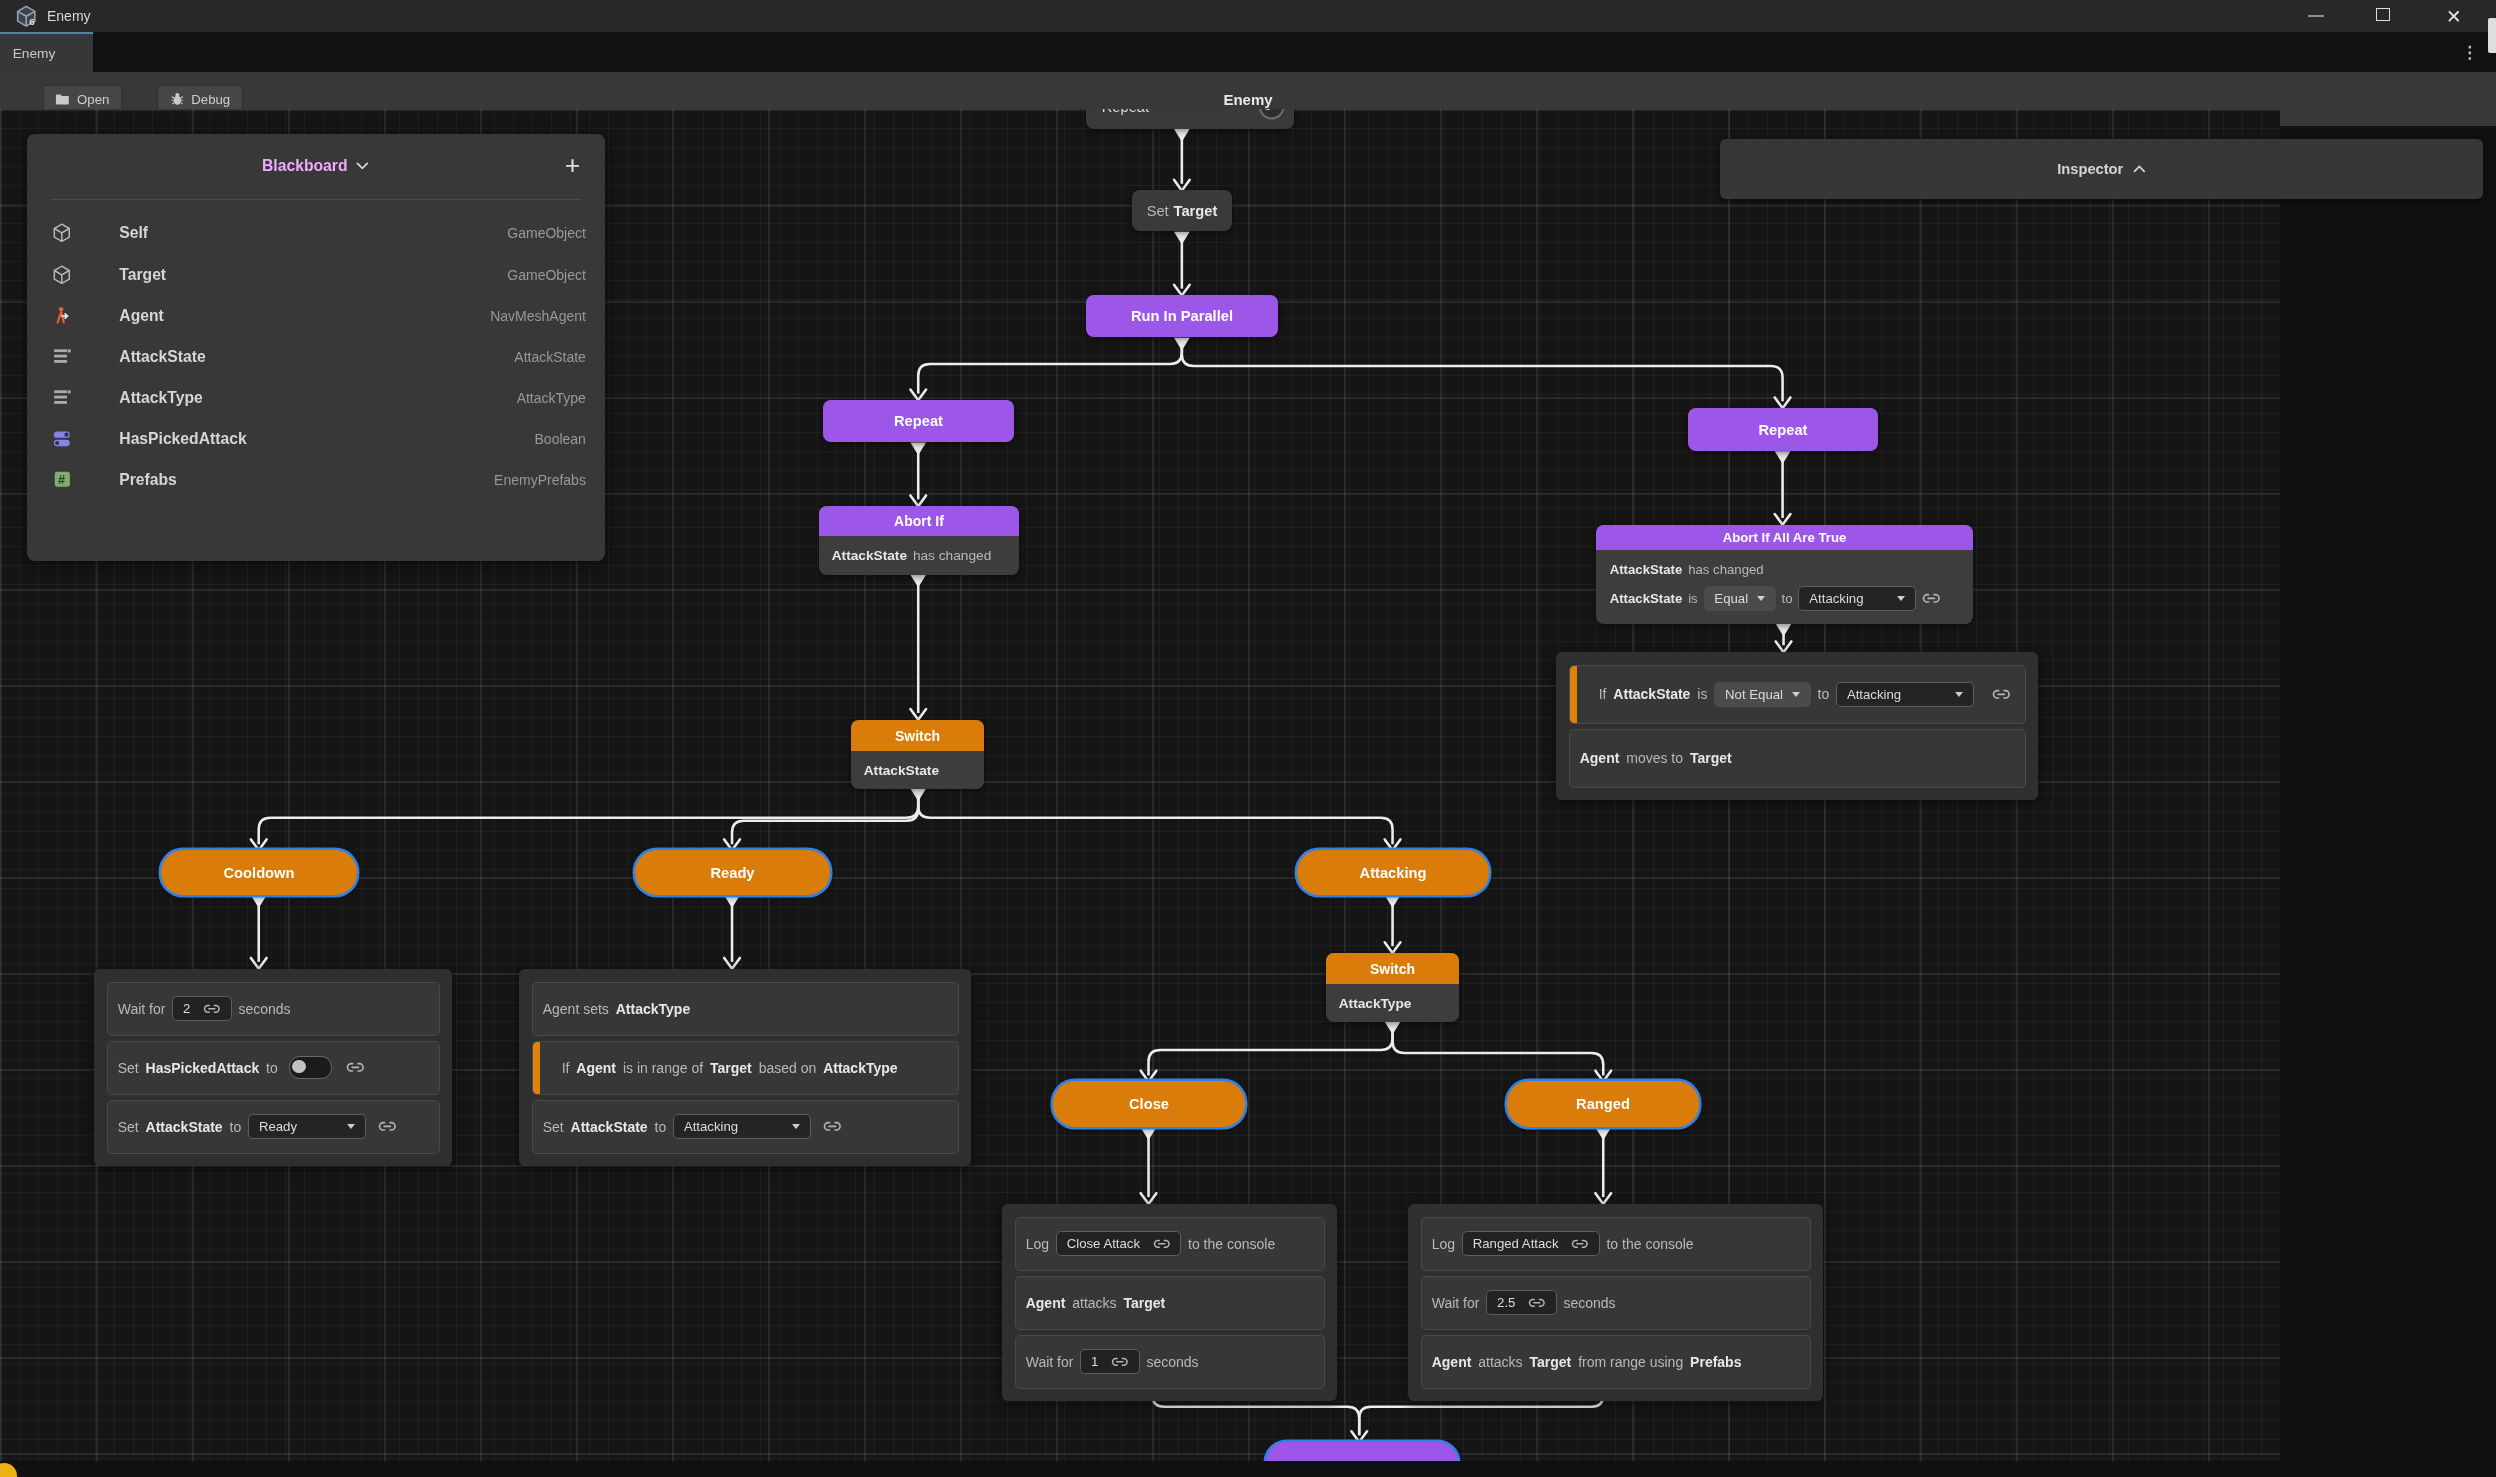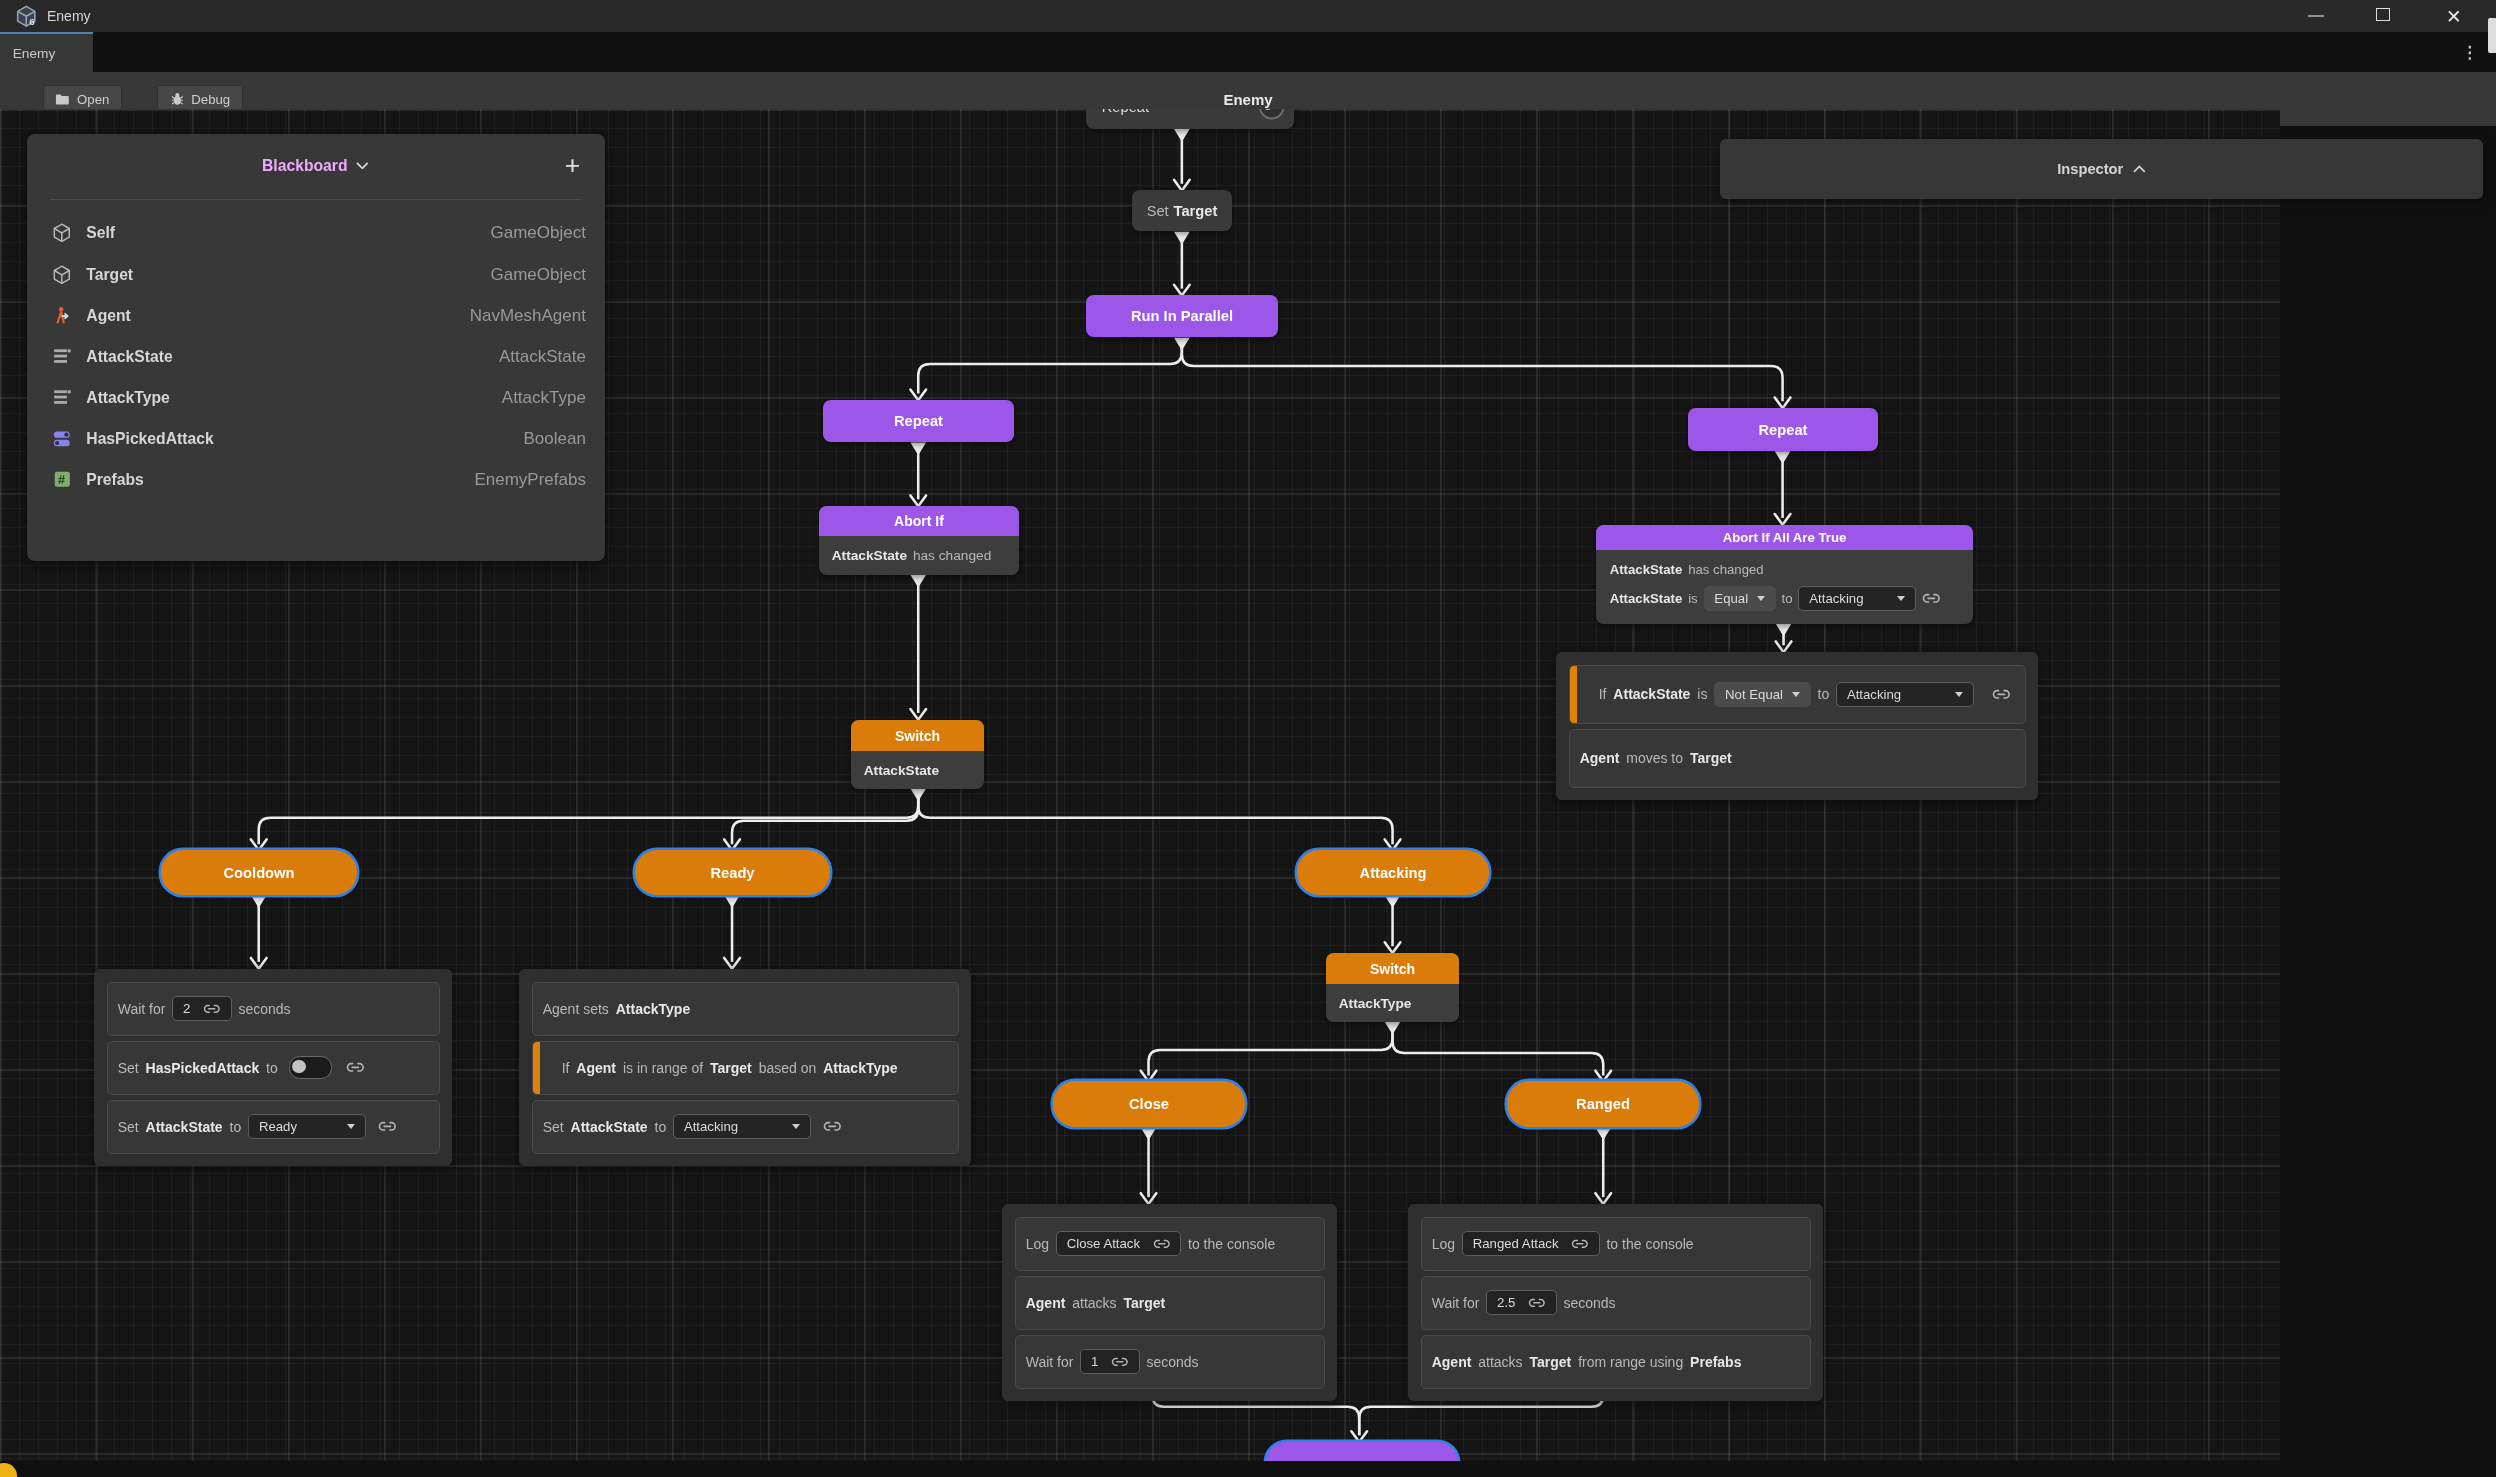--- a/index.html
+++ b/index.html
@@ -79,24 +79,24 @@
 
   
   #blackboard{left:26.5px;top:134px;width:578px;height:427px;background:#383838;border-radius:7.8px;
               box-shadow:0 3.9px 15.7px rgba(0,0,0,.5);}
   #bb-head{position:absolute;left:0;top:0;width:100%;height:63px;}
   #bb-title{position:absolute;left:0;top:0;width:100%;height:63px;display:flex;align-items:center;
             justify-content:center;gap:8.8px;color:#f0abfc;font-size:15.7px;font-weight:700;}
   #bb-add{position:absolute;right:17.6px;top:16.7px;width:29px;height:29px;color:#e0e0e0;font-size:26.5px;
           font-weight:300;display:flex;align-items:center;justify-content:center;}
   #bb-divider{position:absolute;left:23.5px;right:23.5px;top:65px;height:1px;background:#4b4b4b;}
-  .bb-row{position:absolute;left:0;width:100%;height:41px;display:flex;align-items:center;padding:0 18.6px 0 23.5px;box-sizing:border-box;}
+  .bb-row{position:absolute;left:0;width:100%;height:41px;display:flex;align-items:center;padding:0 18.6px 0 23.5px;box-sizing:border-box;gap:33px;}
   .bb-icon{width:24.5px;height:24.5px;display:flex;align-items:center;justify-content:center;margin-right:11.8px;flex:0 0 auto;}
   .bb-name{color:#d6d6d6;font-size:15.7px;font-weight:700;}
-  .bb-type{margin-left:auto;color:#999999;font-size:17px;}
+  .bb-type{margin-left:auto;color:#999999;font-size:14px;}
   #inspector{left:1720px;top:139px;width:763px;height:60px;background:#373737;border-radius:5.9px;
              display:flex;align-items:center;justify-content:center;gap:9.8px;color:#d5d5d5;
              font-size:14.7px;font-weight:700;box-shadow:0 2.9px 9.8px rgba(0,0,0,.4);}
 </style>
 </head>
 <body>
 
 <div id="titlebar" class="abs">
   <svg width="22.5" height="22.5" style="margin-left:14.7px" viewBox="0 0 16 16">
     <path d="M8 1 L14.1 4.5 L14.1 11.5 L8 15 L1.9 11.5 L1.9 4.5 Z" fill="#39434f" stroke="#97a4b2" stroke-width="1.1"></path>

